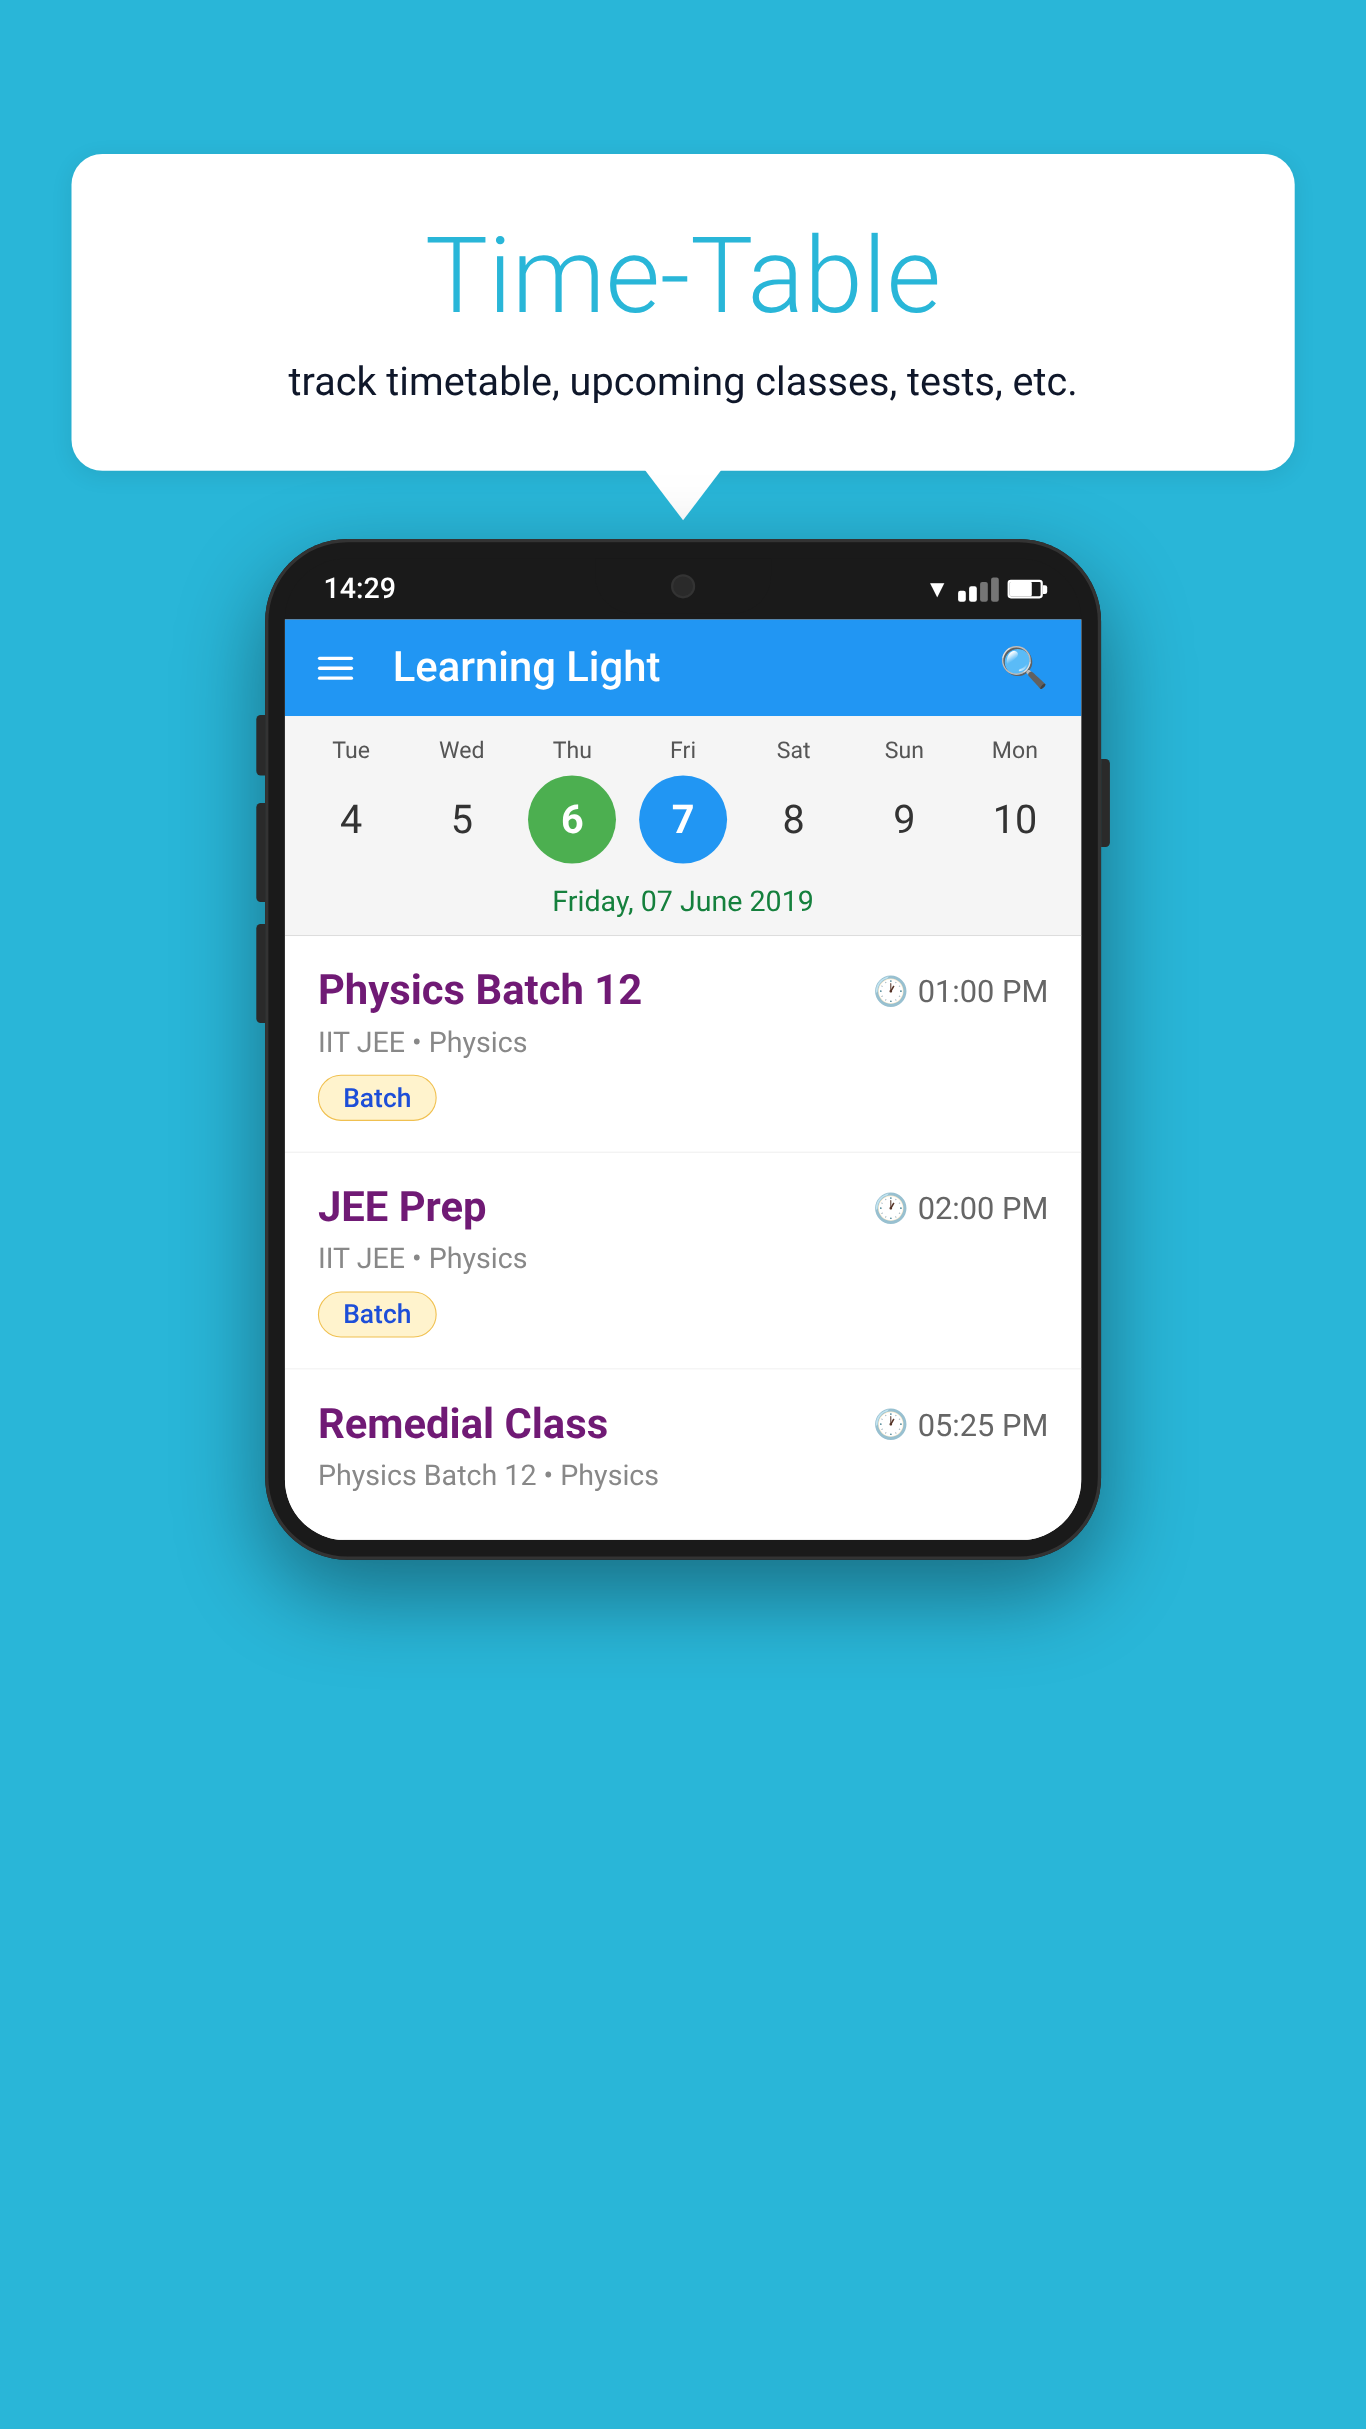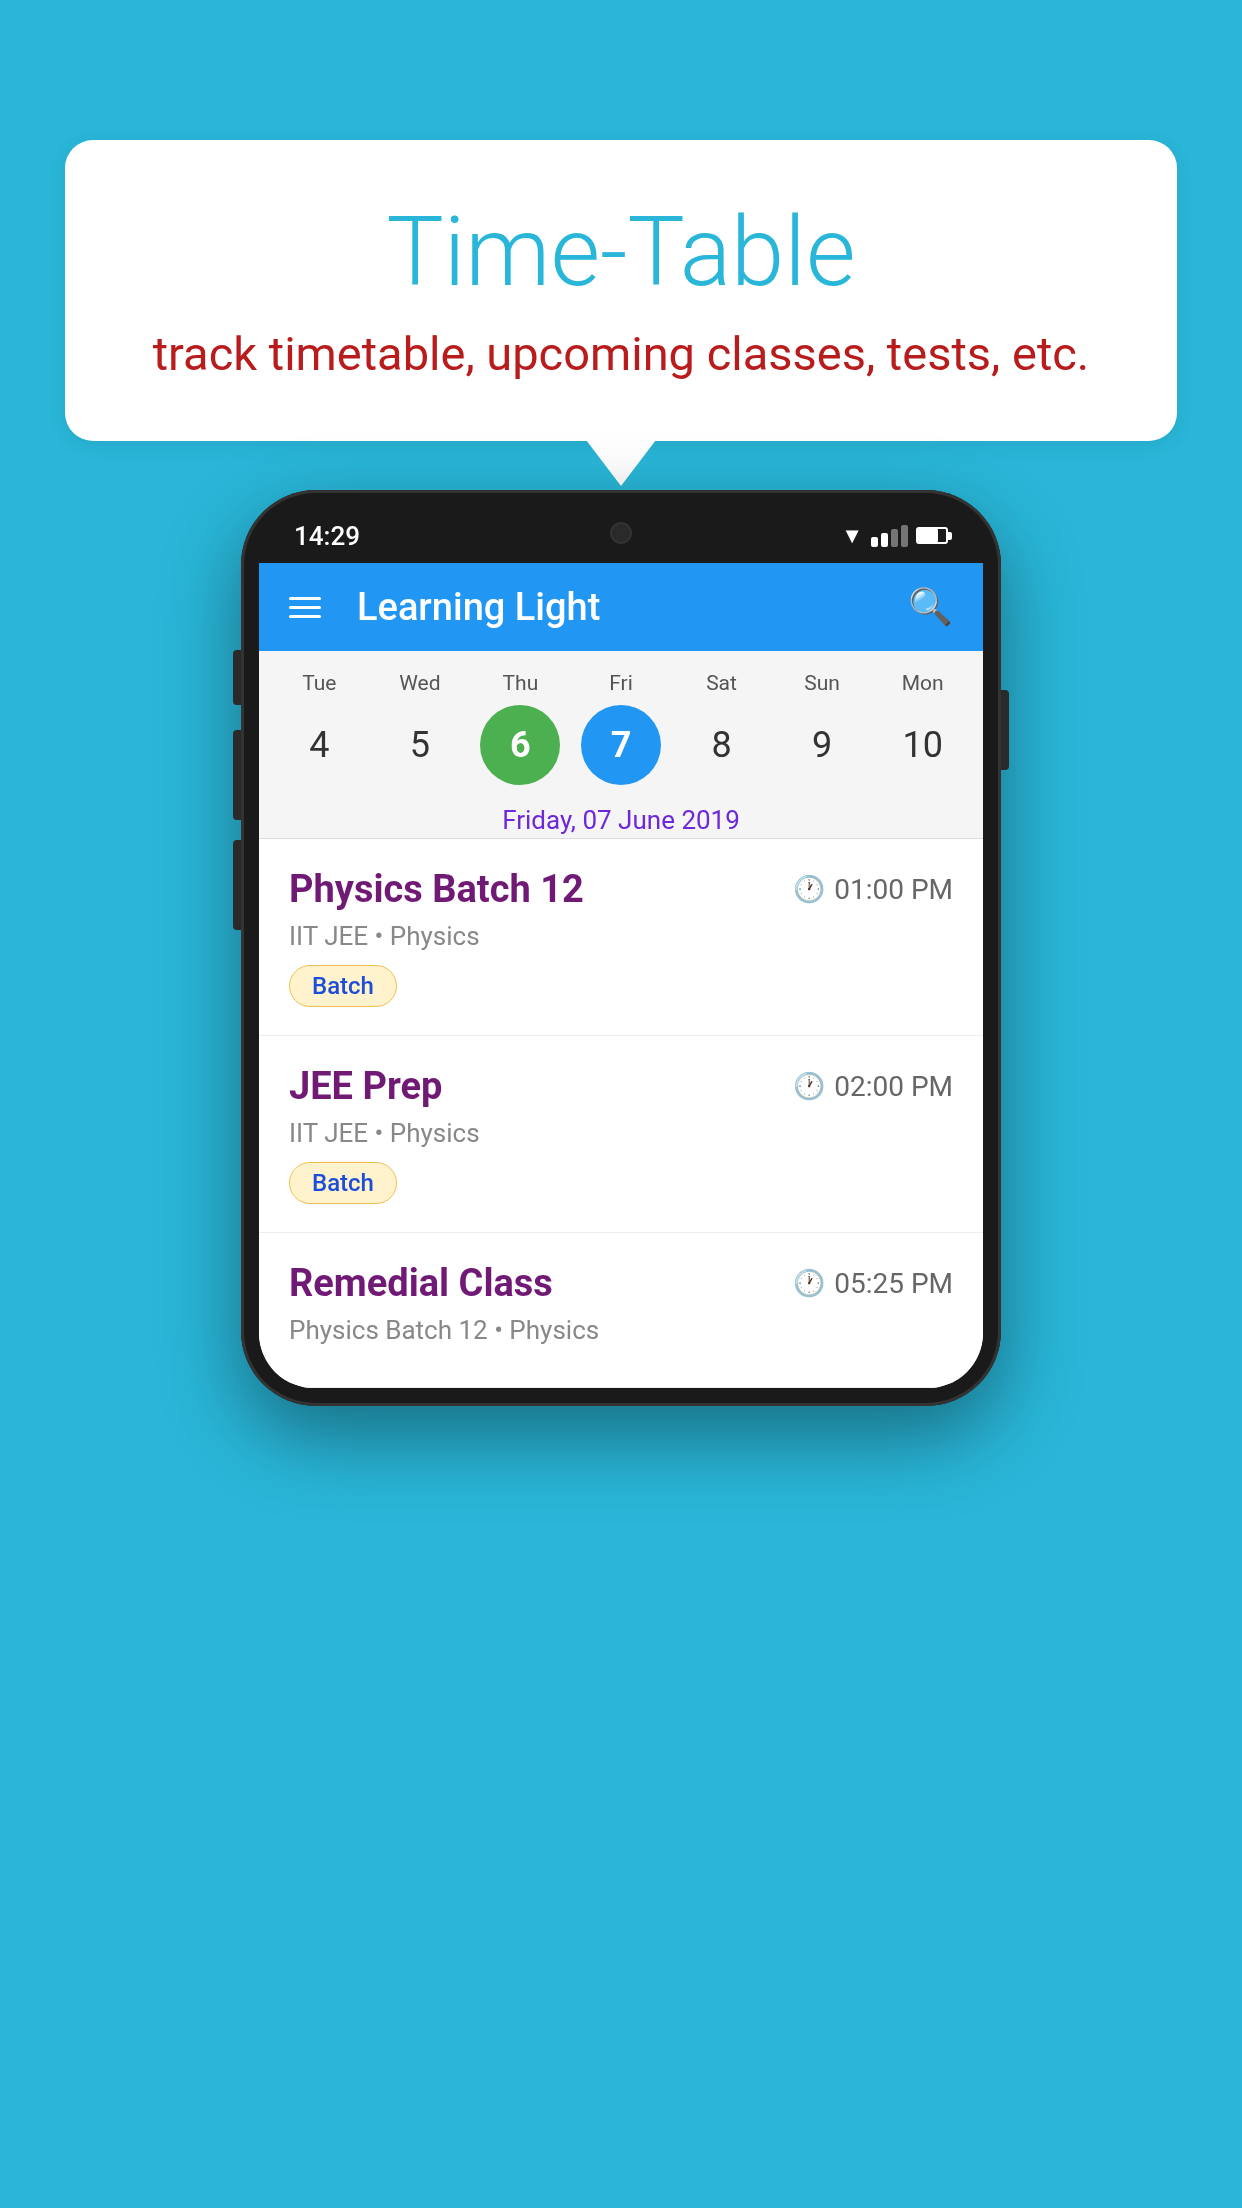--- a/index.html
+++ b/index.html
@@ -50,22 +50,22 @@
 
     .bubble-title {
       font-size: 96px;
       font-weight: 300;
       color: #29B6D8;
       line-height: 1.1;
       margin-bottom: 20px;
     }
 
     .bubble-subtitle {
-      font-size: 47px;
-      color: #b91c1c;
+      font-size: 36px;
+      color: #0f172a;
       font-weight: 400;
     }
 
     
     .phone-container {
       position: absolute;
       top: 490px;
       left: 50%;
       transform: translateX(-50%);
       width: 760px;
@@ -265,22 +265,22 @@
 
     .day-number.selected {
       background: #2196F3;
       color: white;
       font-weight: 700;
     }
 
     .selected-date-label {
       text-align: center;
       font-size: 26px;
-      color: #6d28d9;
-      padding: 10px 0 3px 0;
+      color: #15803d;
+      padding: 10px 0 15px 0;
       border-bottom: 1px solid #ddd;
     }
 
     
     .schedule-item {
       background: white;
       padding: 28px 30px;
       border-bottom: 1px solid #eee;
     }
 

